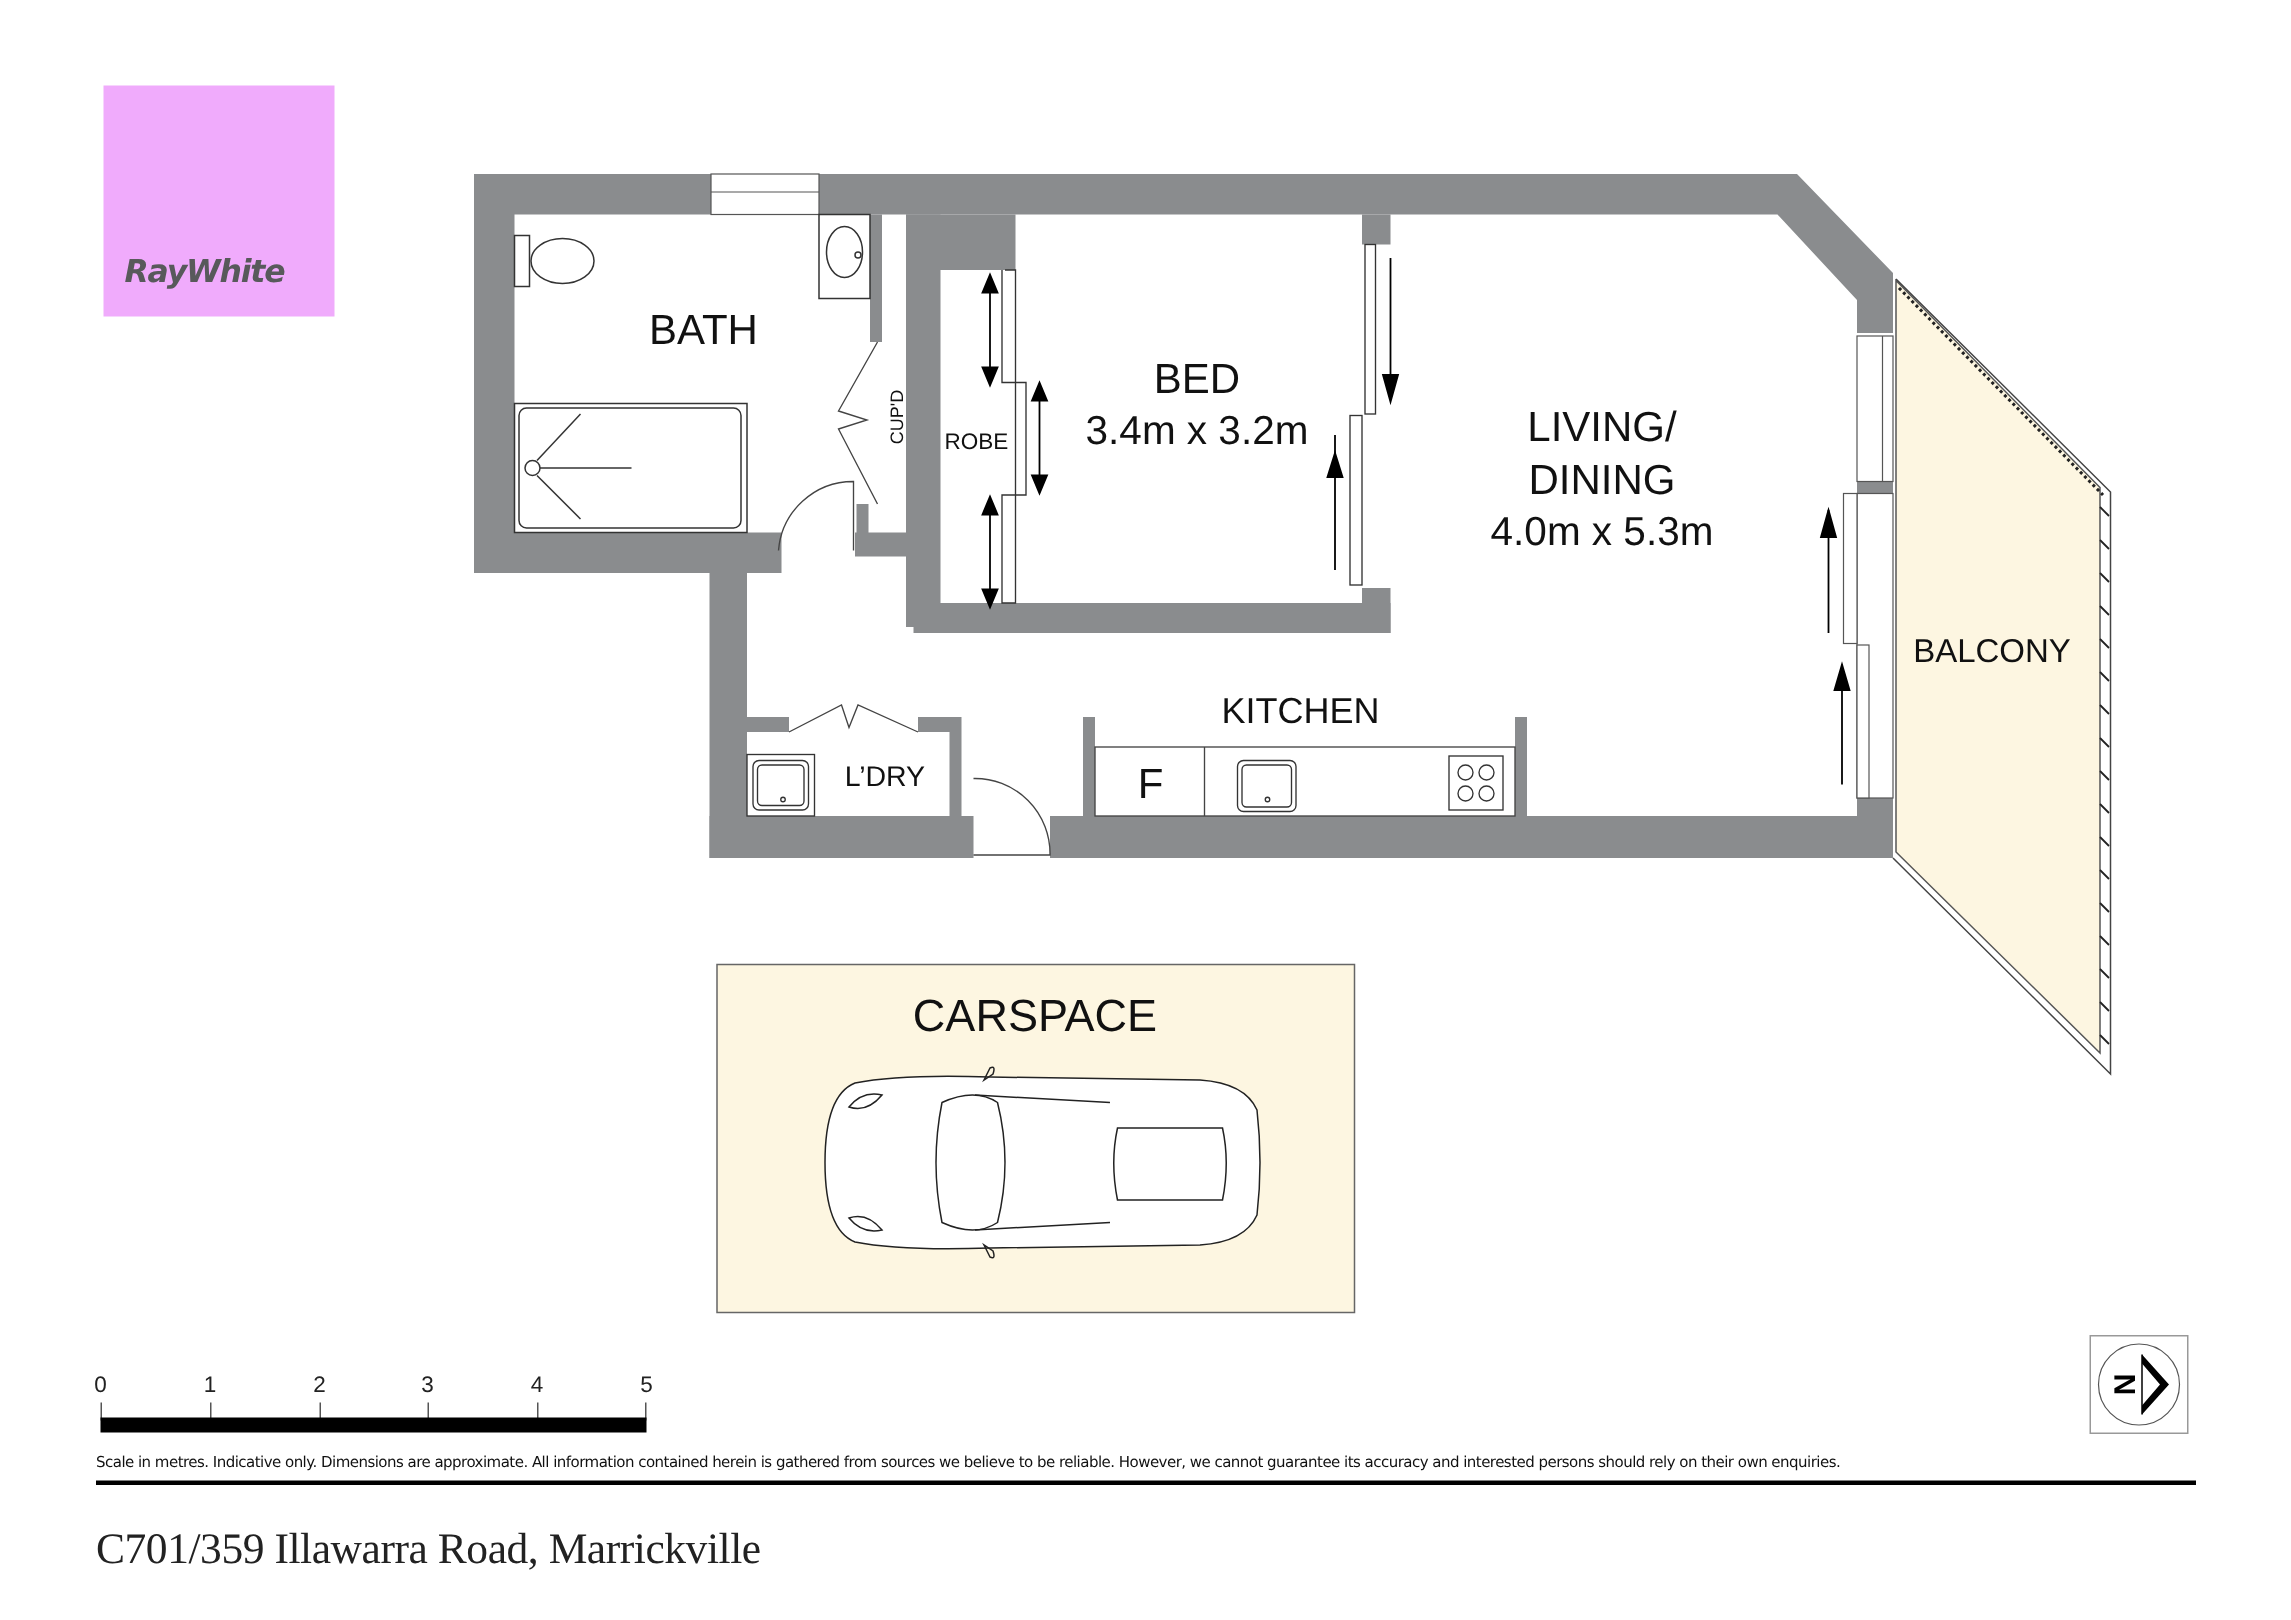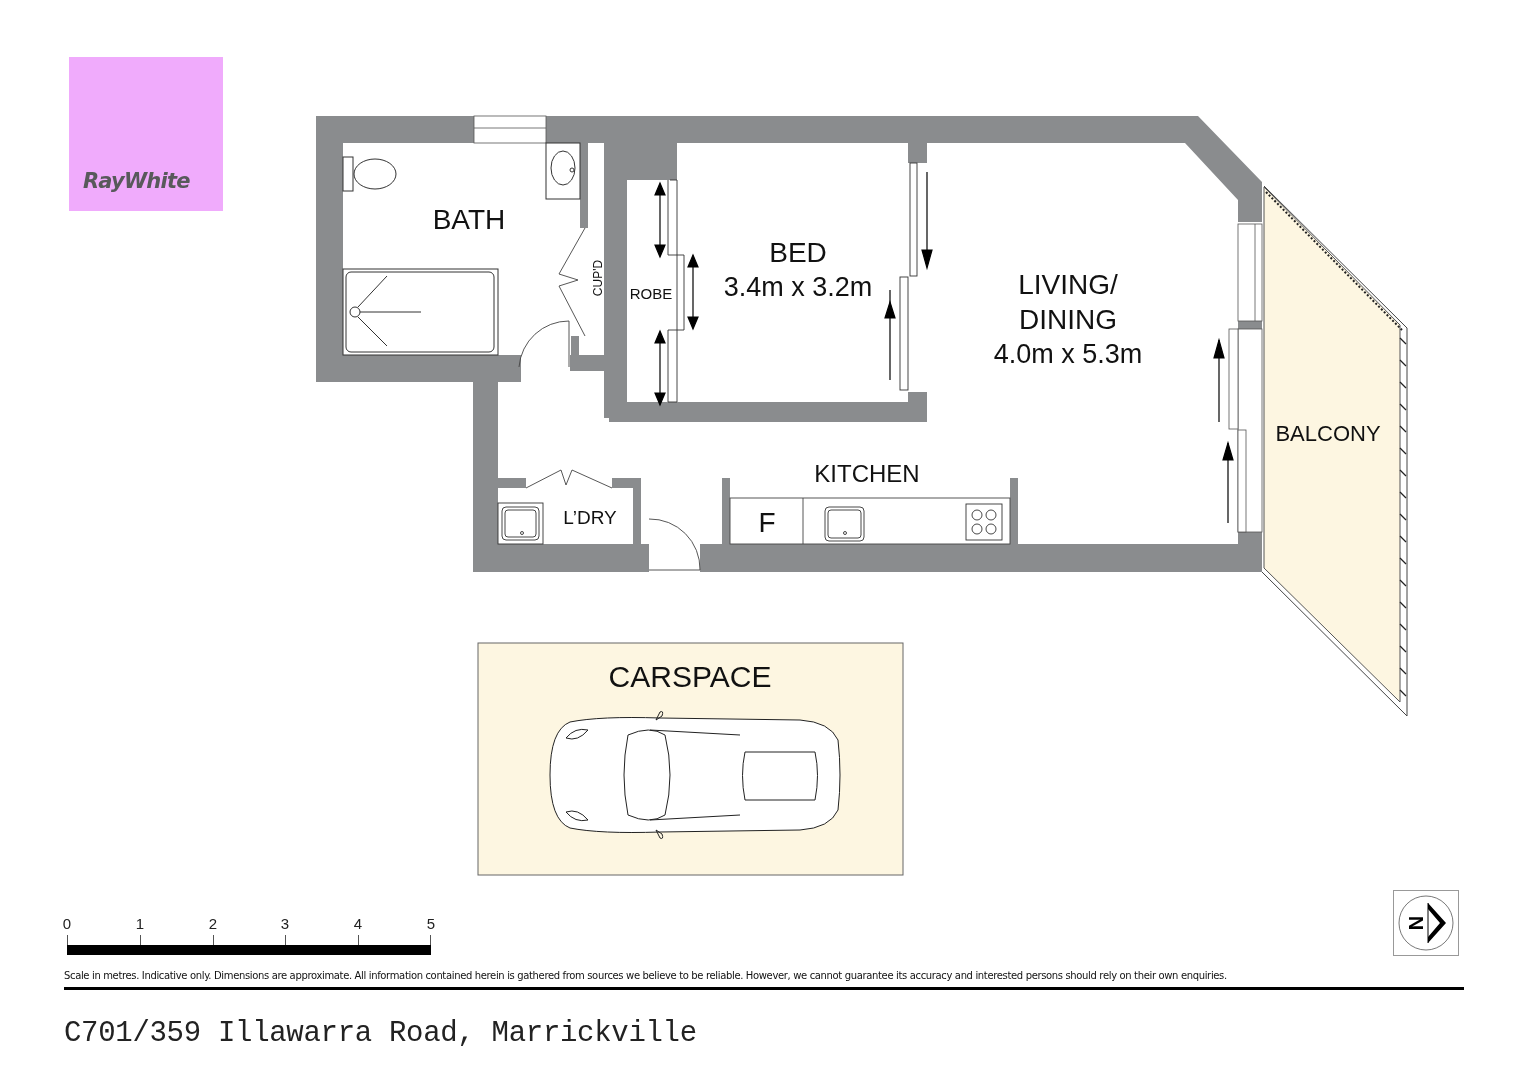--- a/index.html
+++ b/index.html
@@ -11,21 +11,21 @@
   .plan { position: absolute; left: 0; top: 0; }
   .room-label { font-family: "Liberation Sans", sans-serif; fill: #111; }
   .scale { position: absolute; left: 62px; top: 915px; width: 380px; height: 50px; }
   .scale-tick-label { position: absolute; top: 0; font-size: 15px; color: #222; transform: translateX(-50%); }
   .scale-bar { position: absolute; left: 5px; top: 30px; width: 364px; height: 10px; background: #000; }
   .scale-tick { position: absolute; top: 20px; width: 1px; height: 12px; background: #555; }
   .disclaimer { position: absolute; left: 64px; top: 970px; width: 1400px; font-size: 10px; color: #111;
                 font-family: "DejaVu Sans", sans-serif; letter-spacing: -0.35px; white-space: nowrap; }
   .rule { position: absolute; left: 64px; top: 987px; width: 1400px; height: 3px; background: #000; }
   .address { position: absolute; left: 64px; top: 1017px; font-size: 29px; color: #222;
-             font-family: Liberation Mono, monospace; font-weight: normal; letter-spacing: -0.3px; }
+             font-family: Liberation Serif, serif; font-weight: normal; letter-spacing: -0.3px; }
   .compass { position: absolute; left: 1393px; top: 890px; width: 64px; height: 64px;
              border: 1px solid #999; background: #fff; }
 </style>
 </head>
 <body>
 
 <div class="logo">
   <span class="logo-text">RayWhite</span>
 </div>
 

